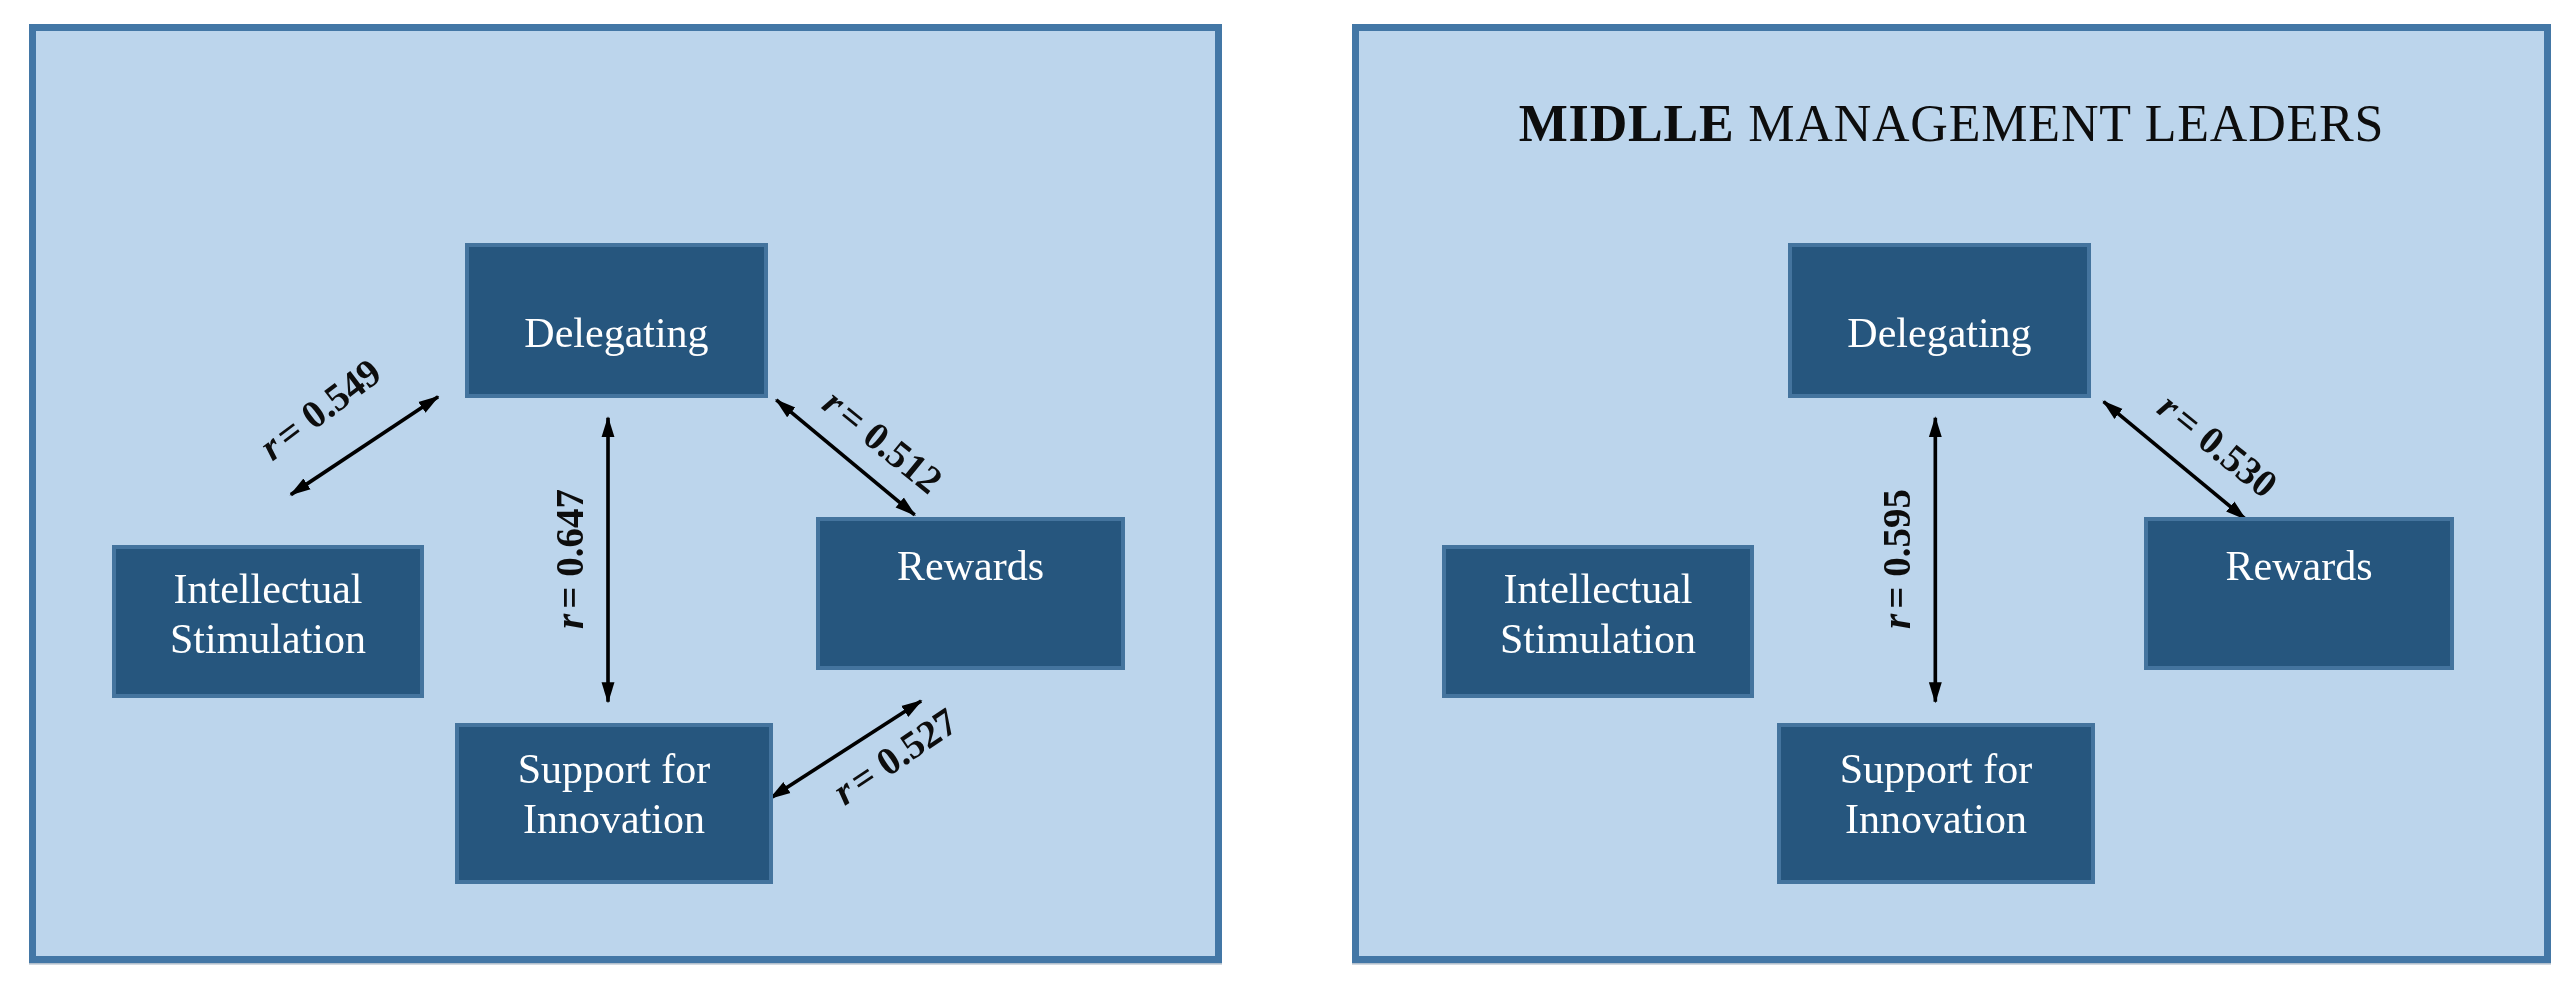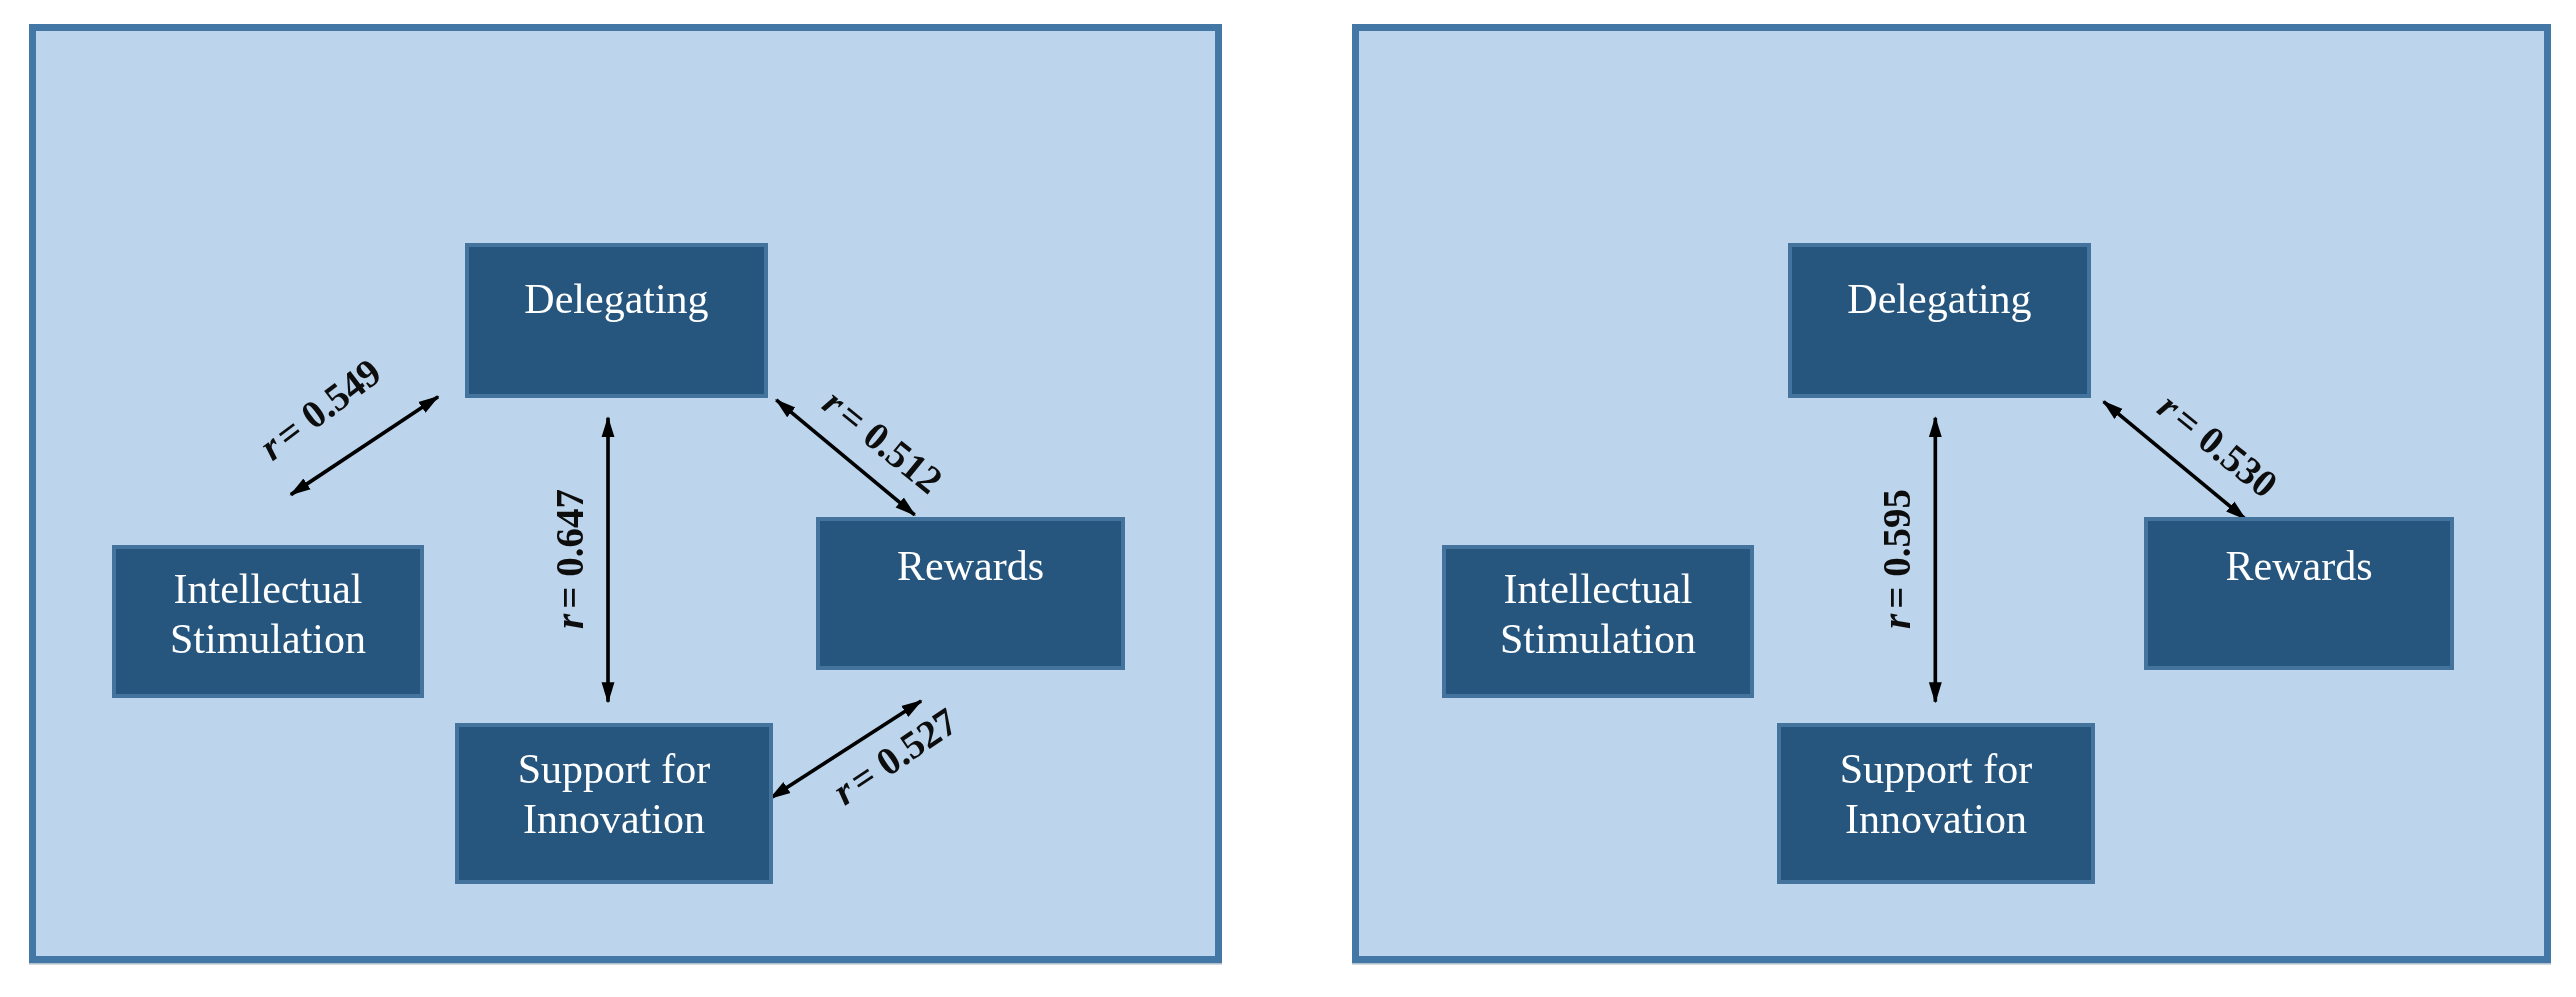--- a/index.html
+++ b/index.html
@@ -39,21 +39,21 @@
   .node{
     position:absolute;
     background:var(--box-bg);
     border:4px solid var(--box-border);
     color:var(--box-text);
     font-size:42px;line-height:1.18;
     text-align:center;
     display:flex;flex-direction:column;align-items:center;justify-content:flex-start;
   }
   .node .node-label{width:100%;}
-  .node.delegating   {left:429px;top:212px;width:303px;height:155px;padding-top:27.5px;}
+  .node.delegating   {left:429px;top:212px;width:303px;height:155px;padding-top:27.5px;justify-content:center;}
   .node.intellectual {left:76px; top:470px;width:312px;height:153px;padding-top:16px;margin-top:44px;}
   .panel.right .node.intellectual{left:83px;}
   .node.rewards      {left:753px;top:486px;width:309px;height:153px;padding-top:21px;margin-left:27px;}
   .panel.right .node.rewards{left:758px;width:310px;}
   .node.support      {left:419px;top:692px;width:318px;height:161px;padding-top:18px;}
   .panel.right .node.support{left:418px;}
   svg.arrows{position:absolute;left:0;top:0;pointer-events:none;}
   .corr-label{
     position:absolute;
     font-size:39px;font-weight:bold;color:var(--ink);
@@ -115,20 +115,23 @@
         <span class="r-sym">r</span><span>= 0.647</span>
       </div>
       <div class="corr-label lbl-L3">
         <span class="r-sym">r</span><span>= 0.527</span>
       </div>
     </div>
   </div>
 
   <div class="panel right">
     <div class="panel-inner">
+      <div class="panel-title">
+        <span class="t-bold">MIDLLE</span><span> MANAGEMENT LEADERS</span>
+      </div>
 
       <svg class="arrows" width="1185" height="924" viewBox="0 0 1464 1142">
         <defs>
           <marker id="ahR" viewBox="0 0 26 18" refX="24" refY="9" markerWidth="26" markerHeight="18" markerUnits="userSpaceOnUse" orient="auto-start-reverse">
             <path d="M0,1 L26,9 L0,17 z" fill="#000"></path>
           </marker>
         </defs>
         <g stroke="#000" stroke-width="4.5" fill="none">
           <line x1="920" y1="458" x2="1095" y2="603" marker-start="url(#ahR)" marker-end="url(#ahR)"></line>
           <line x1="712" y1="478" x2="712" y2="829" marker-start="url(#ahR)" marker-end="url(#ahR)"></line>

